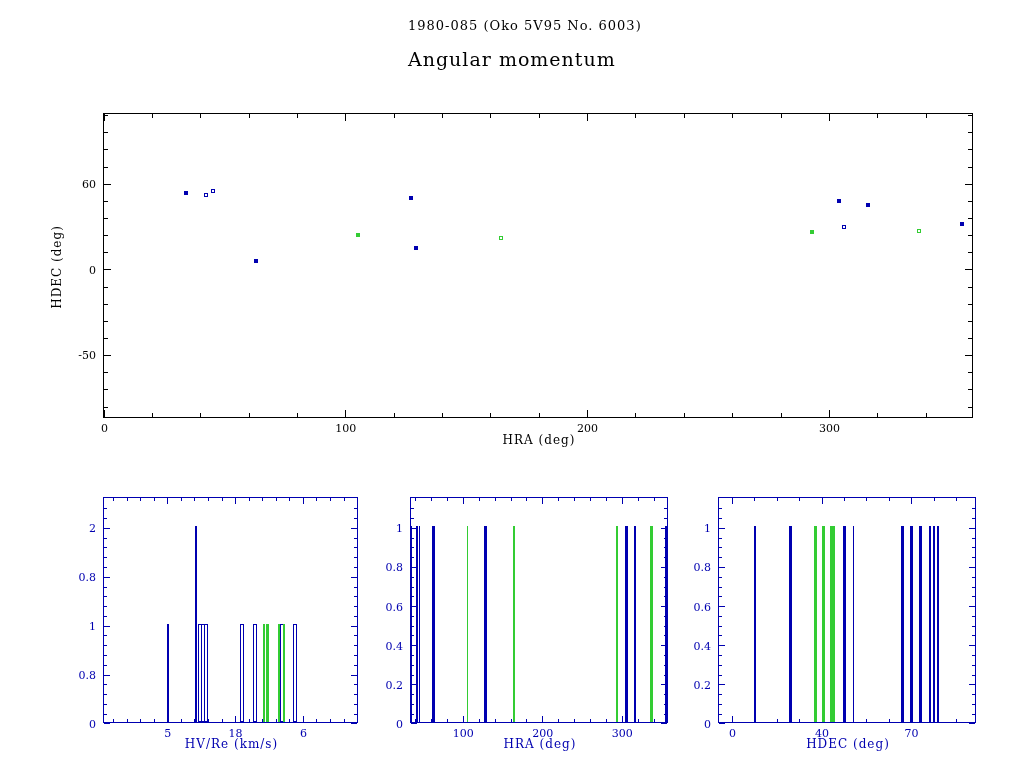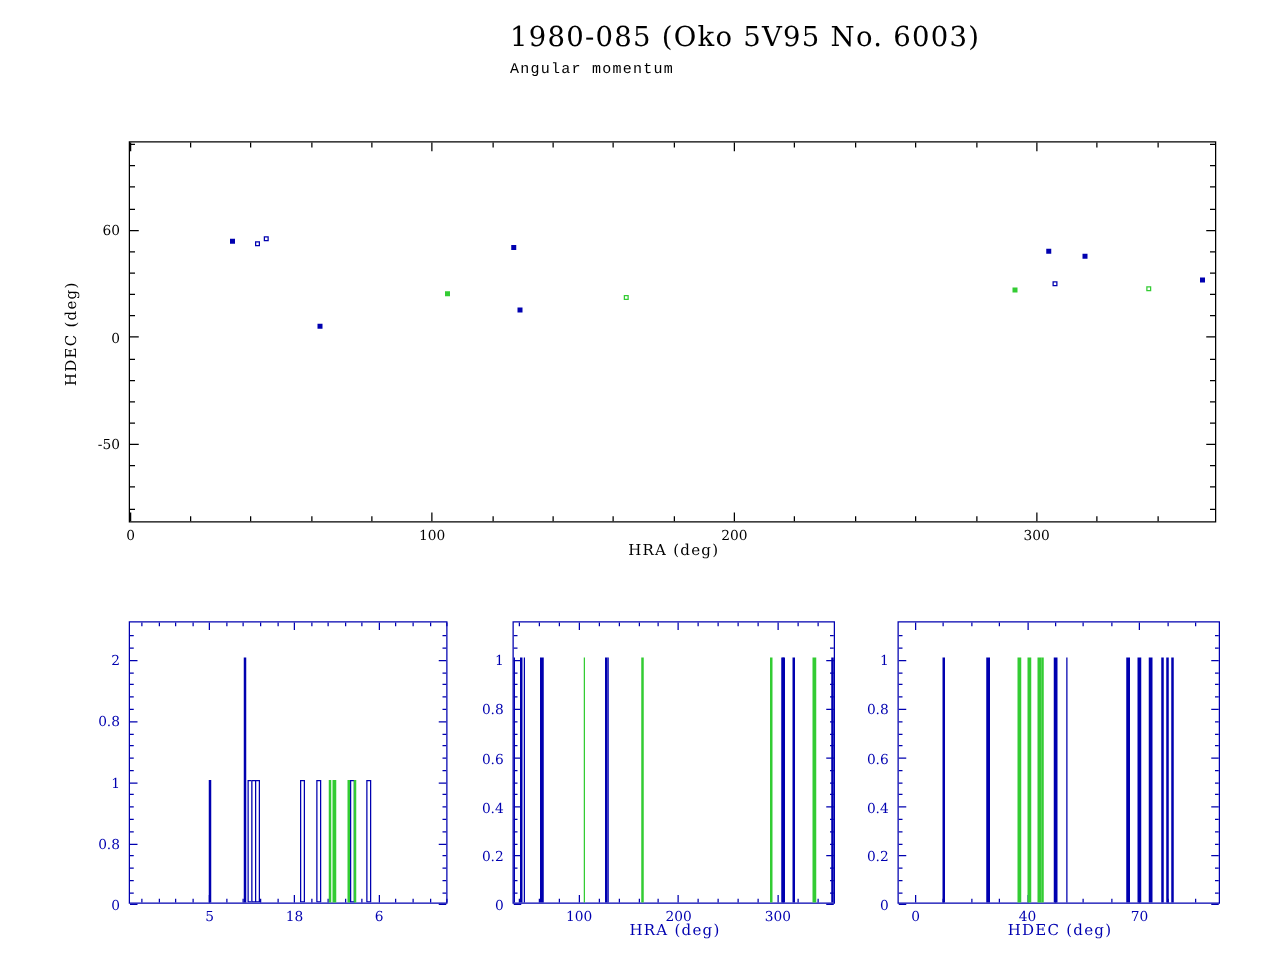--- a/index.html
+++ b/index.html
@@ -1,20 +1,20 @@
 <!DOCTYPE html>
 <html><head>
 <meta charset="utf-8">
 <style>
   html,body{margin:0;padding:0;background:#ffffff;}
   #page{position:relative;width:1024px;height:768px;background:#ffffff;overflow:hidden;
         font-family:"DejaVu Serif","Liberation Serif",serif;}
   .title-line{position:absolute;color:#000;letter-spacing:1px;white-space:pre;}
-  #title1{left:408px;top:18px;font-size:22px;}
-  #title2{left:408px;top:48px;font-size:12px;font-family:Liberation Mono, monospace;}
+  #title1{left:408px;top:18px;font-size:13px;}
+  #title2{left:408px;top:48px;font-size:19px;}
   .panel{position:absolute;box-sizing:border-box;background:#fff;}
   .tick{position:absolute;}
   .ticklabel{position:absolute;font-size:11px;line-height:11px;white-space:nowrap;}
   .xlab{position:absolute;font-size:12px;letter-spacing:1px;white-space:nowrap;}
   .pt{position:absolute;}
   .bar{position:absolute;box-sizing:border-box;}
   .ylab-rot{position:absolute;font-size:12px;letter-spacing:1px;white-space:nowrap;
             transform:translate(-50%,-50%) rotate(-90deg);}
 </style>
 </head>
@@ -207,20 +207,21 @@
       <div class="tick" style="top: 59.1797px; height: 1px; width: 3px; background: rgb(0, 0, 176); left: 0px;"></div>
       <div class="tick" style="top: 59.1797px; height: 1px; width: 3px; background: rgb(0, 0, 176); right: 0px;"></div>
       <div class="tick" style="top: 49.3961px; height: 1px; width: 3px; background: rgb(0, 0, 176); left: 0px;"></div>
       <div class="tick" style="top: 49.3961px; height: 1px; width: 3px; background: rgb(0, 0, 176); right: 0px;"></div>
       <div class="tick" style="top: 39.6126px; height: 1px; width: 3px; background: rgb(0, 0, 176); left: 0px;"></div>
       <div class="tick" style="top: 39.6126px; height: 1px; width: 3px; background: rgb(0, 0, 176); right: 0px;"></div>
       <div class="tick" style="top: 20.0455px; height: 1px; width: 3px; background: rgb(0, 0, 176); left: 0px;"></div>
       <div class="tick" style="top: 20.0455px; height: 1px; width: 3px; background: rgb(0, 0, 176); right: 0px;"></div>
       <div class="tick" style="top: 10.2619px; height: 1px; width: 3px; background: rgb(0, 0, 176); left: 0px;"></div>
       <div class="tick" style="top: 10.2619px; height: 1px; width: 3px; background: rgb(0, 0, 176); right: 0px;"></div>
+      <div class="xlab" style="top: 239px; left: 0px; width: 255px; text-align: center; color: rgb(0, 0, 176);">HV/Re (km/s)</div>
       <div class="bar" style="left: 62.75px; bottom: 0px; width: 2px; height: 98px; background: rgb(0, 0, 176);"></div>
       <div class="bar" style="left: 90.984px; bottom: 0px; width: 2.5px; height: 196px; background: rgb(0, 0, 176);"></div>
       <div class="bar" style="left: 93.625px; bottom: 0px; width: 4px; height: 98px; border: 1px solid rgb(0, 0, 176); background: rgb(255, 255, 255);"></div>
       <div class="bar" style="left: 97.016px; bottom: 0px; width: 4px; height: 98px; border: 1px solid rgb(0, 0, 176); background: rgb(255, 255, 255);"></div>
       <div class="bar" style="left: 100.407px; bottom: 0px; width: 4px; height: 98px; border: 1px solid rgb(0, 0, 176); background: rgb(255, 255, 255);"></div>
       <div class="bar" style="left: 136.351px; bottom: 0px; width: 4px; height: 98px; border: 1px solid rgb(0, 0, 176); background: rgb(255, 255, 255);"></div>
       <div class="bar" style="left: 148.559px; bottom: 0px; width: 4px; height: 98px; border: 1px solid rgb(0, 0, 176); background: rgb(255, 255, 255);"></div>
       <div class="bar" style="left: 158.803px; bottom: 0px; width: 2.5px; height: 98px; background: rgb(51, 204, 51);"></div>
       <div class="bar" style="left: 162.194px; bottom: 0px; width: 2.5px; height: 98px; background: rgb(51, 204, 51);"></div>
       <div class="bar" style="left: 173.973px; bottom: 0px; width: 2px; height: 98px; background: rgb(51, 204, 51);"></div>

